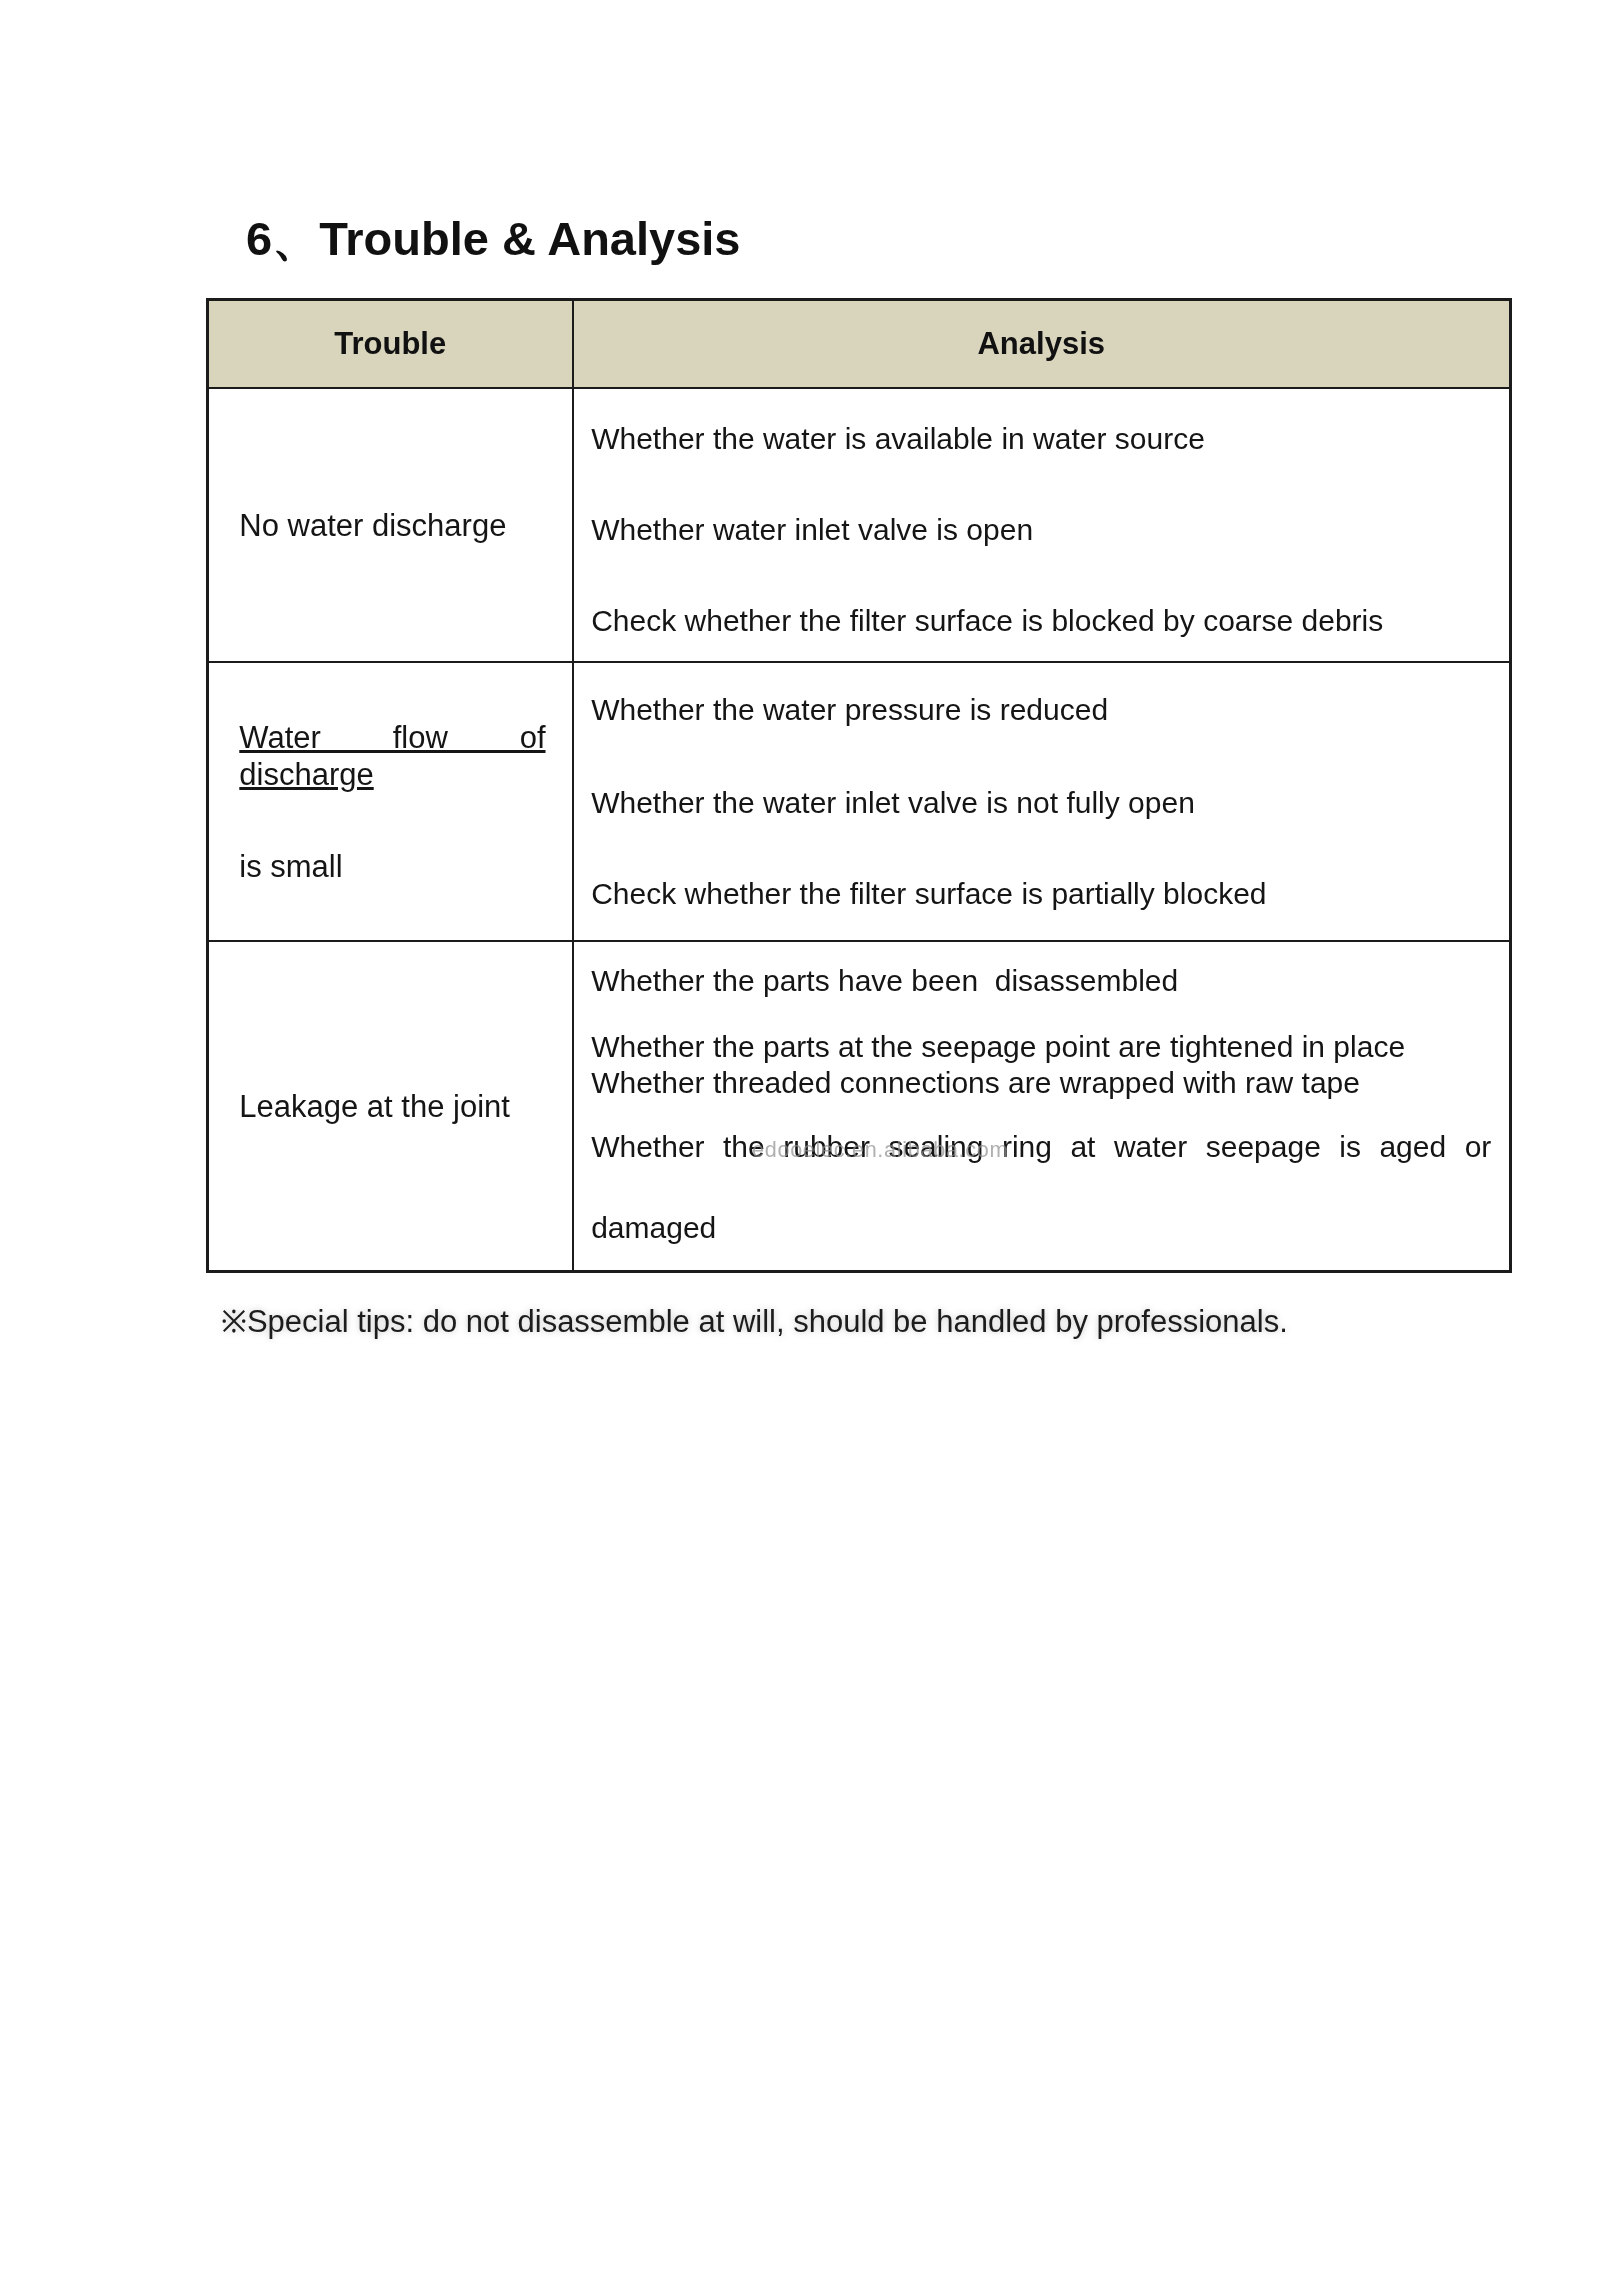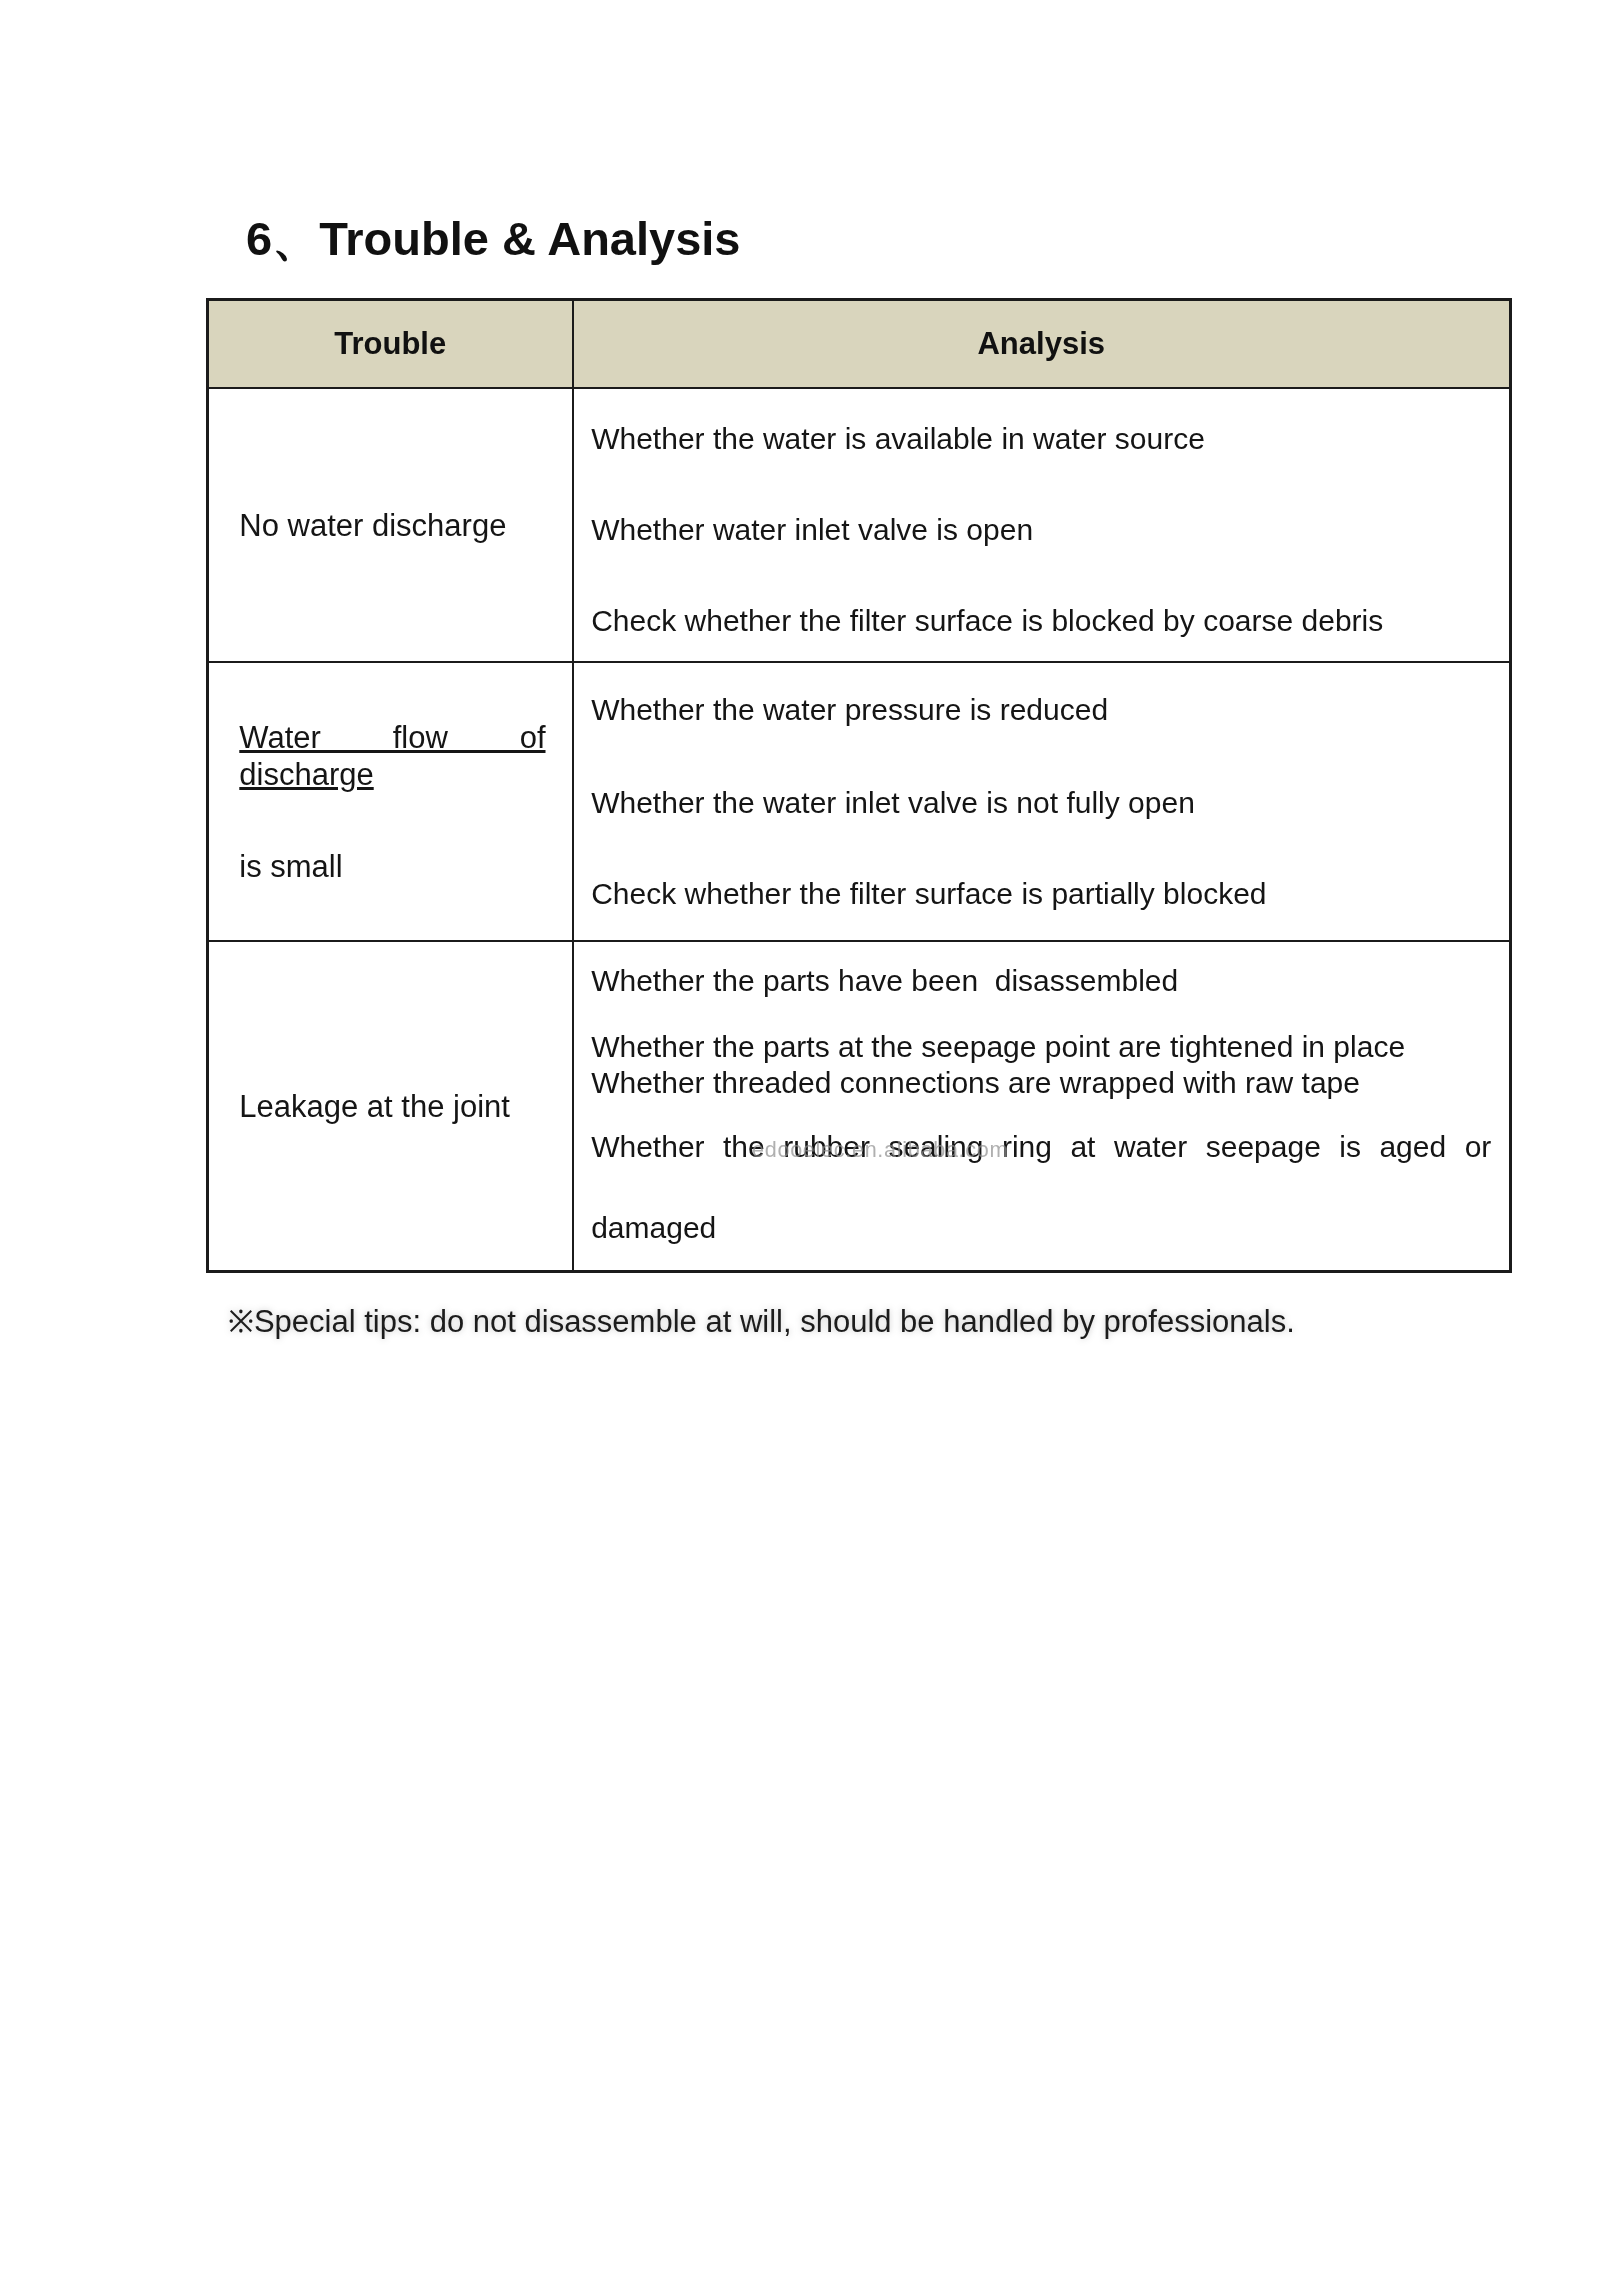--- a/index.html
+++ b/index.html
@@ -111,21 +111,21 @@
     top: 1137px;
     font-size: 21.6px;
     color: #8f8f8f;
     opacity: 0.7;
     letter-spacing: 0.7px;
     white-space: nowrap;
     z-index: 2;
   }
   .footnote {
     position: absolute;
-    left: 228px;
+    left: 221px;
     top: 1303px;
     margin: 0;
     font-size: 31px;
     line-height: 37px;
     color: #1c1c1c;
     text-shadow: 0 0 5.9px rgba(130,130,130,0.45);
     white-space: nowrap;
   }
 </style>
 </head>

